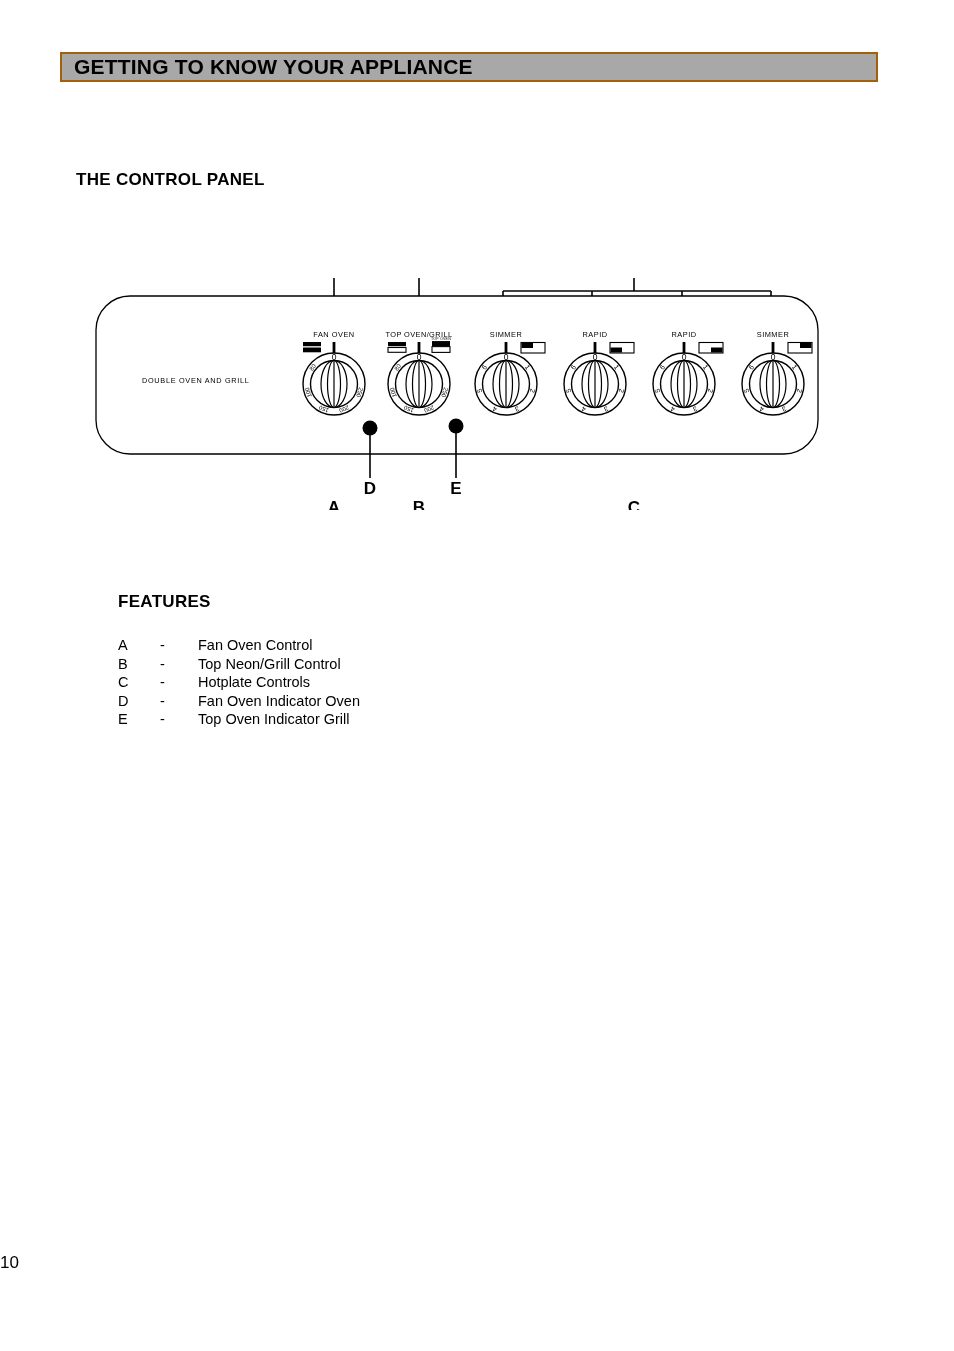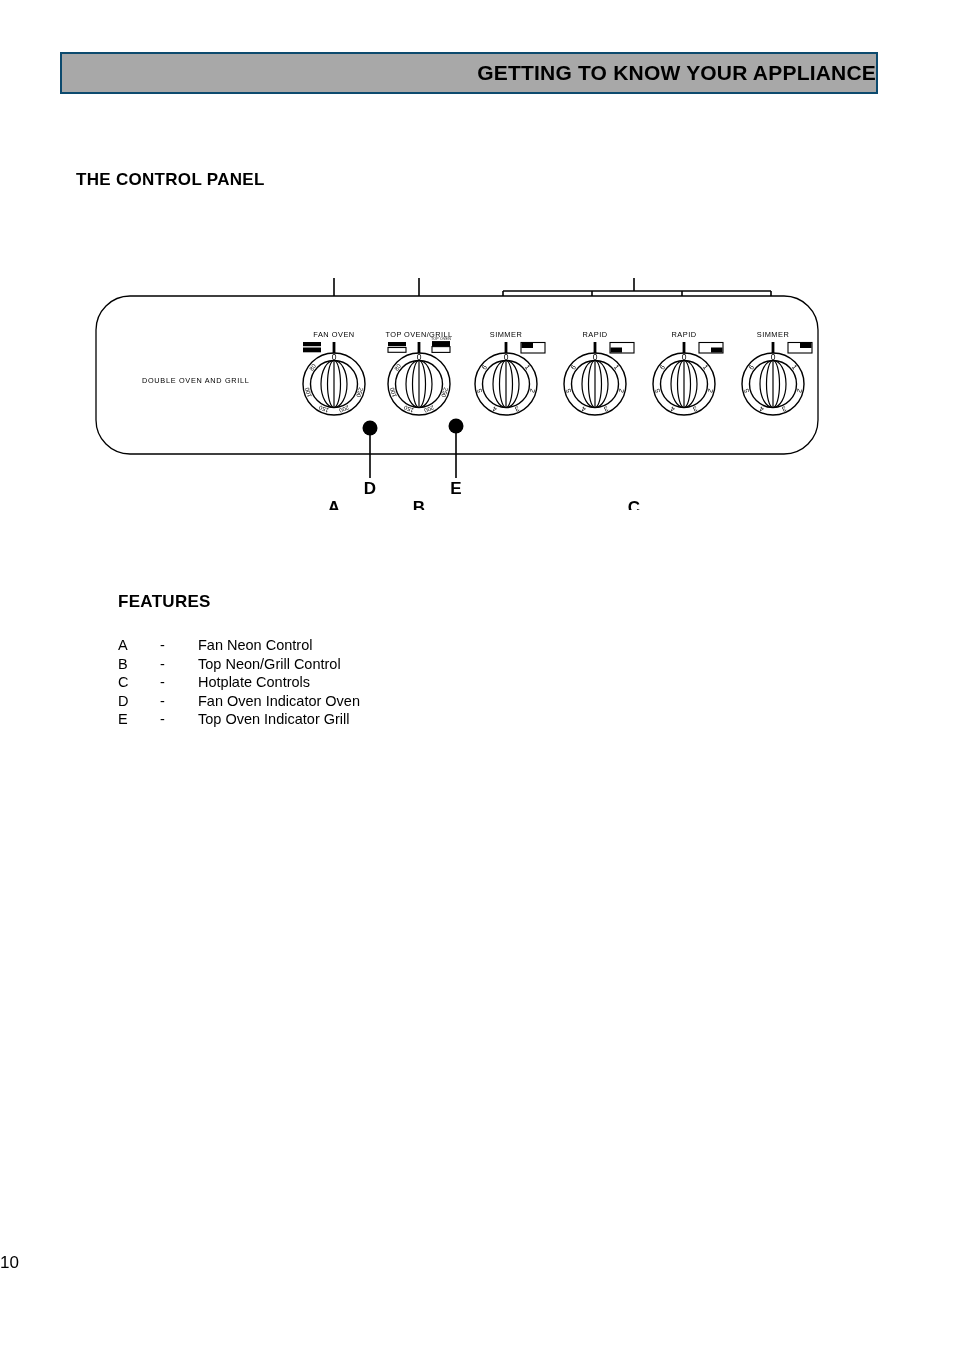--- a/index.html
+++ b/index.html
@@ -15,27 +15,26 @@
     position: relative;
     overflow: hidden;
   }
 
   
   .header-bar {
     position: absolute;
     left: 60px;
     top: 52px;
     width: 818px;
-    height: 42px;
+    height: 30px;
     background: #a8a8a8;
-    border: 2px solid #0c4a6e;
+    border: 2px solid #a16207;
     box-sizing: border-box;
     display: flex;
     align-items: center;
-    justify-content: flex-end;
   }
   .header-title {
     font-size: 21px;
     font-weight: bold;
     letter-spacing: 0.2px;
     padding-left: 12px;
     white-space: nowrap;
   }
 
   
@@ -287,21 +286,21 @@
   </g>
 </svg>
 </div>
 
 <div class="features-heading">FEATURES</div>
 
 <div class="features-list">
   <div class="feature-row">
     <span class="feature-key">A</span>
     <span class="feature-dash">-</span>
-    <span class="feature-label">Fan Neon Control</span>
+    <span class="feature-label">Fan Oven Control</span>
   </div>
   <div class="feature-row">
     <span class="feature-key">B</span>
     <span class="feature-dash">-</span>
     <span class="feature-label">Top Neon/Grill Control</span>
   </div>
   <div class="feature-row">
     <span class="feature-key">C</span>
     <span class="feature-dash">-</span>
     <span class="feature-label">Hotplate Controls</span>

